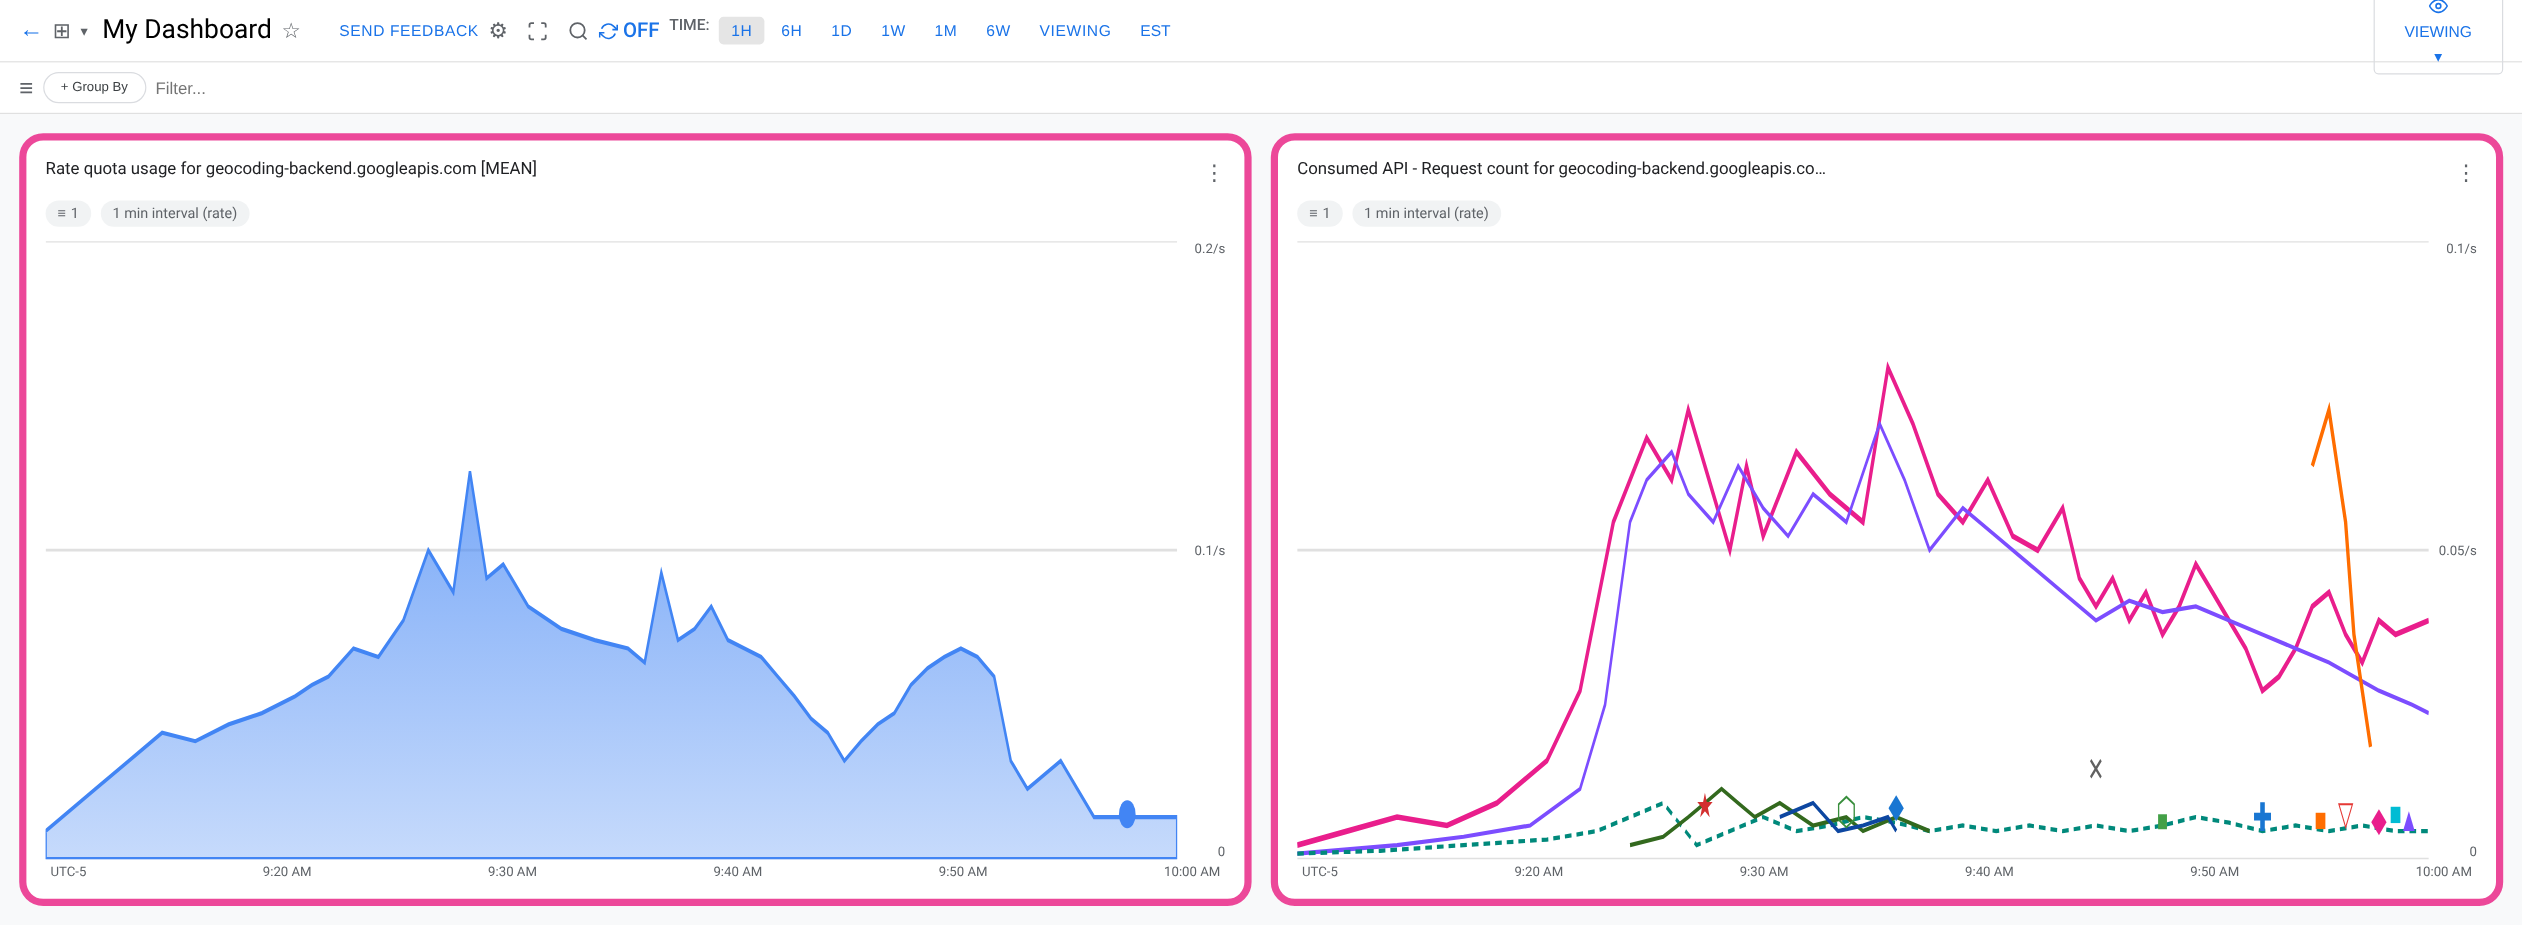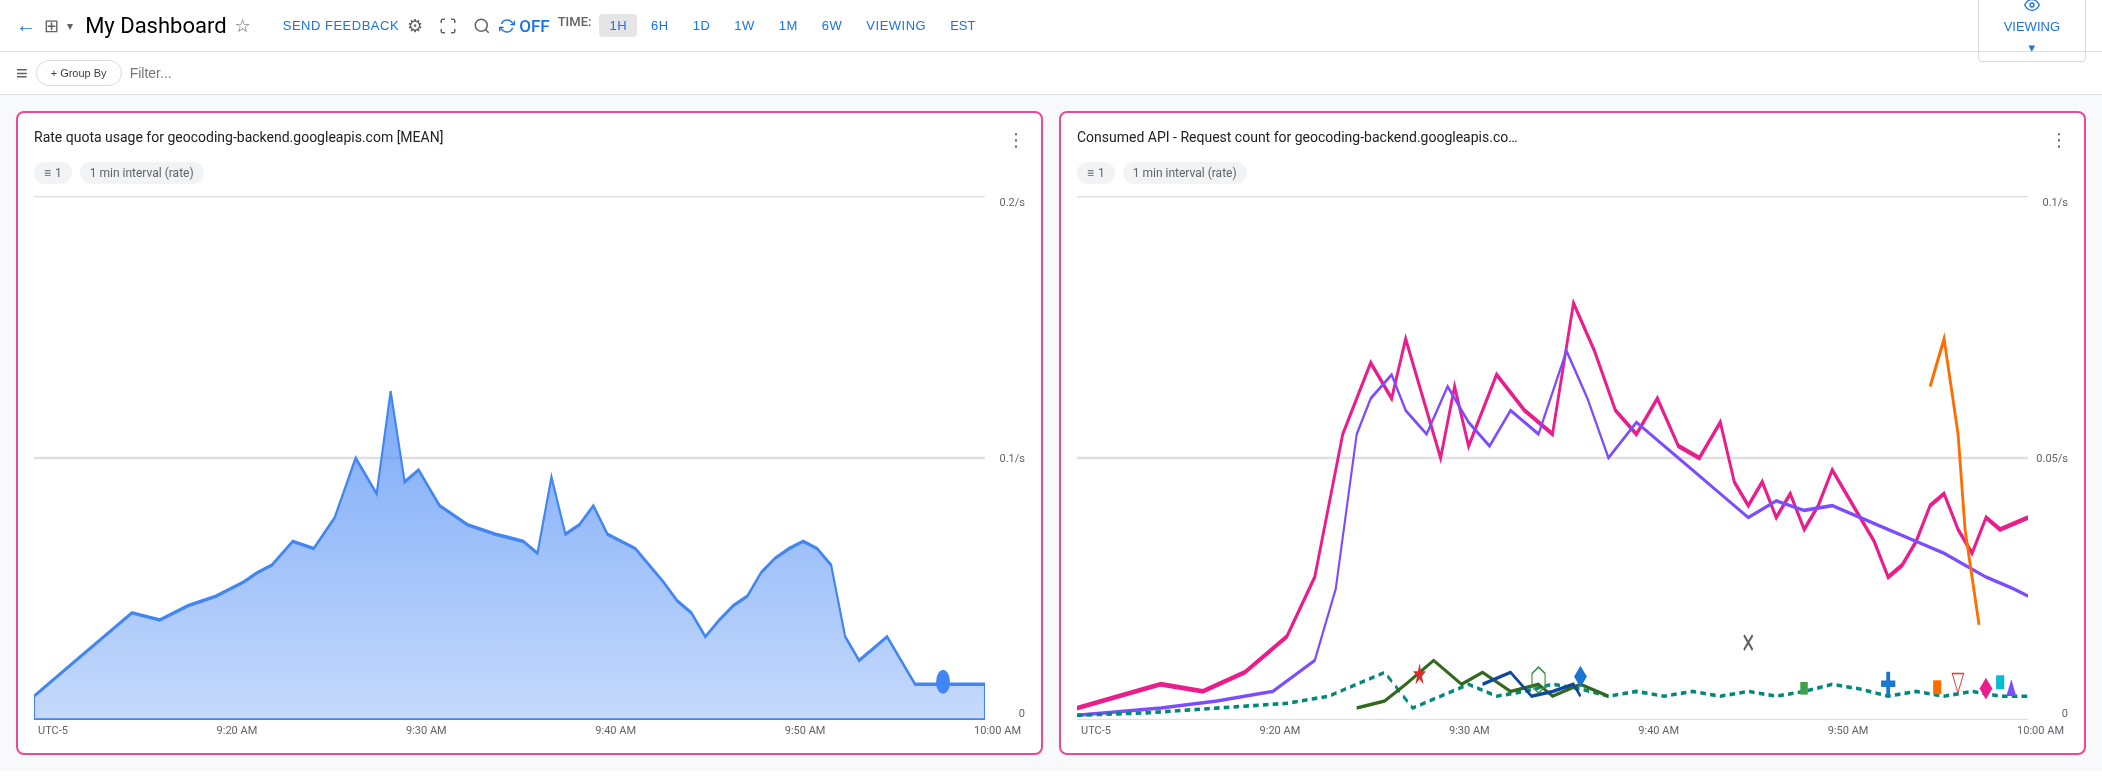--- a/index.html
+++ b/index.html
@@ -102,22 +102,22 @@
       padding: 16px;
       display: flex;
       gap: 16px;
       background: #f8f9fa;
       min-height: calc(100vh - 104px);
     }
 
     
     .chart-card {
       background: #fff;
-      border: 2px solid #ec4899;
-      border-radius: 8px;
+      border: 6px solid #ec4899;
+      border-radius: 20px;
       flex: 1;
       padding: 16px;
       display: flex;
       flex-direction: column;
       min-width: 0;
     }
     .card-header {
       display: flex;
       align-items: flex-start;
       justify-content: space-between;

